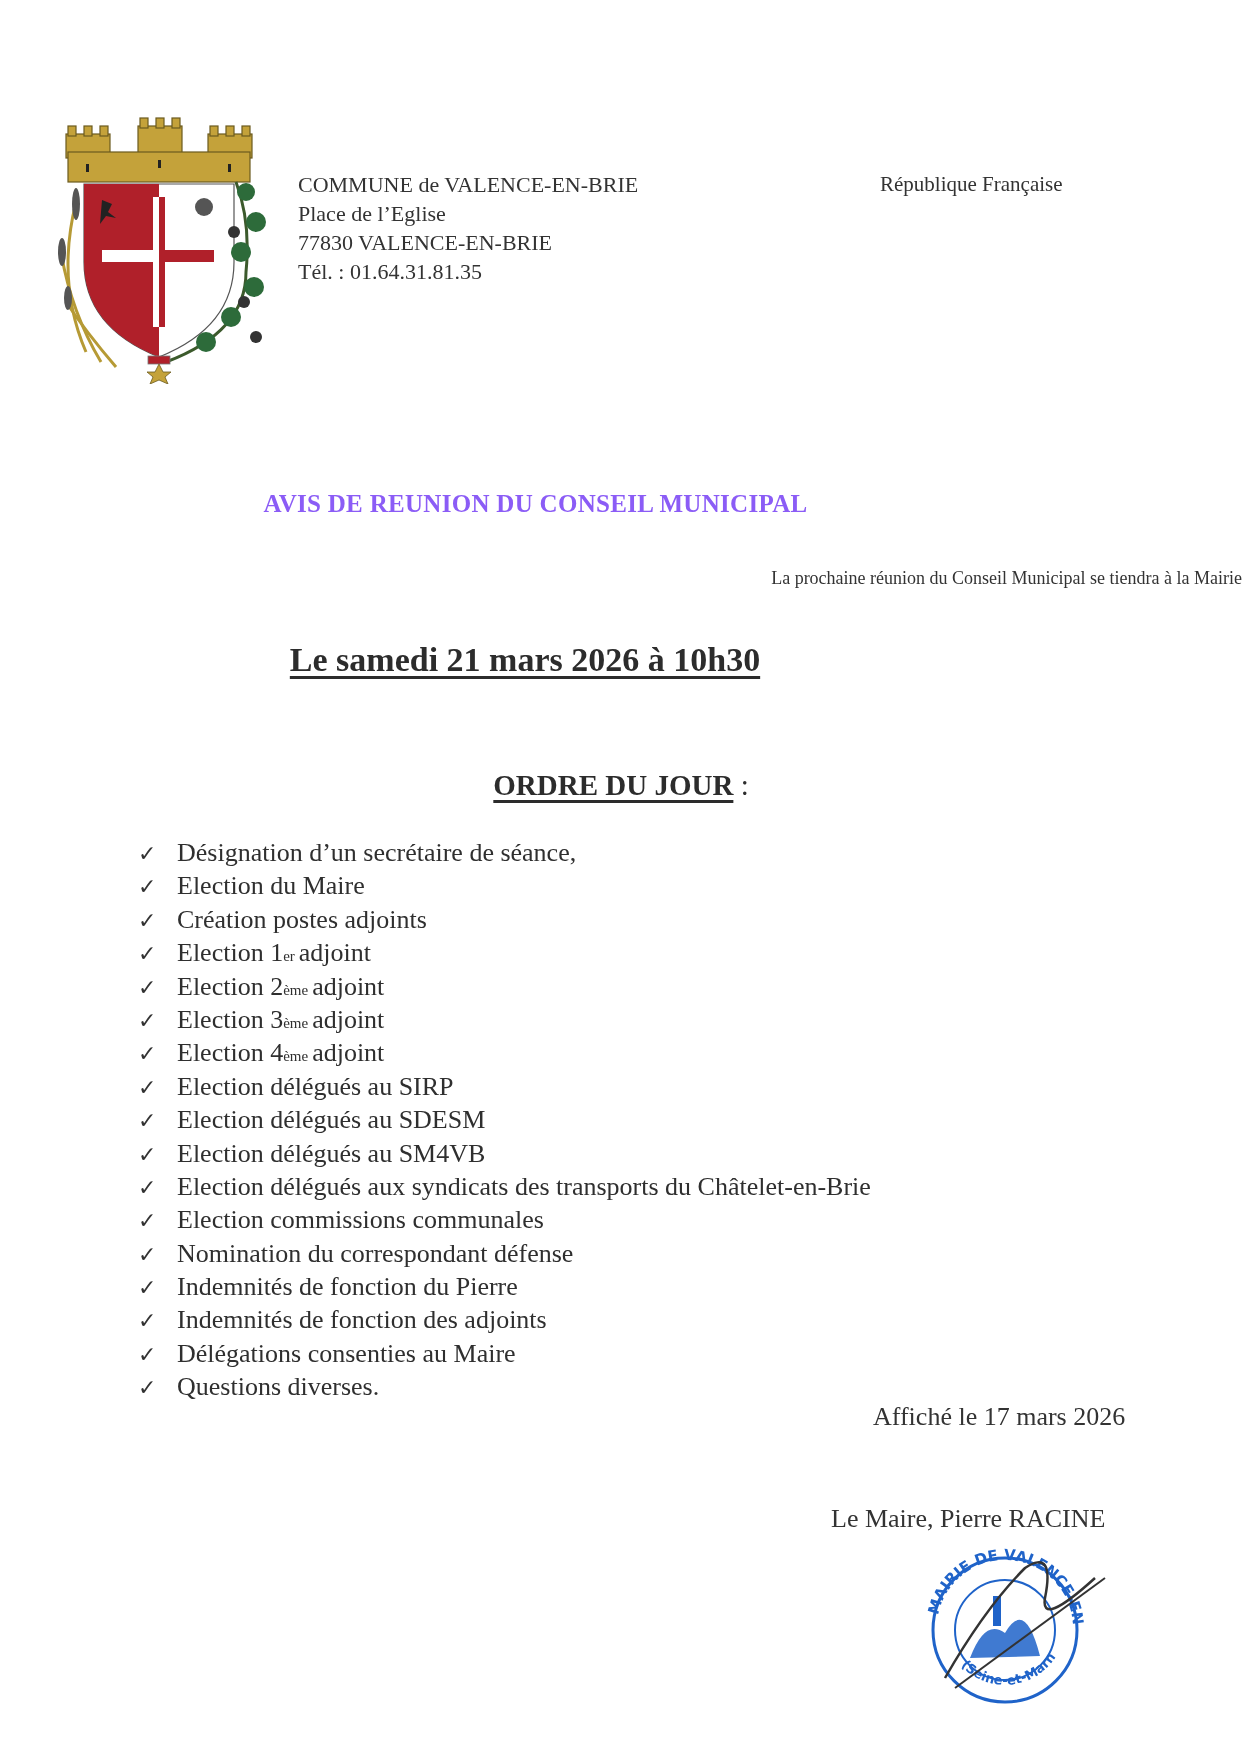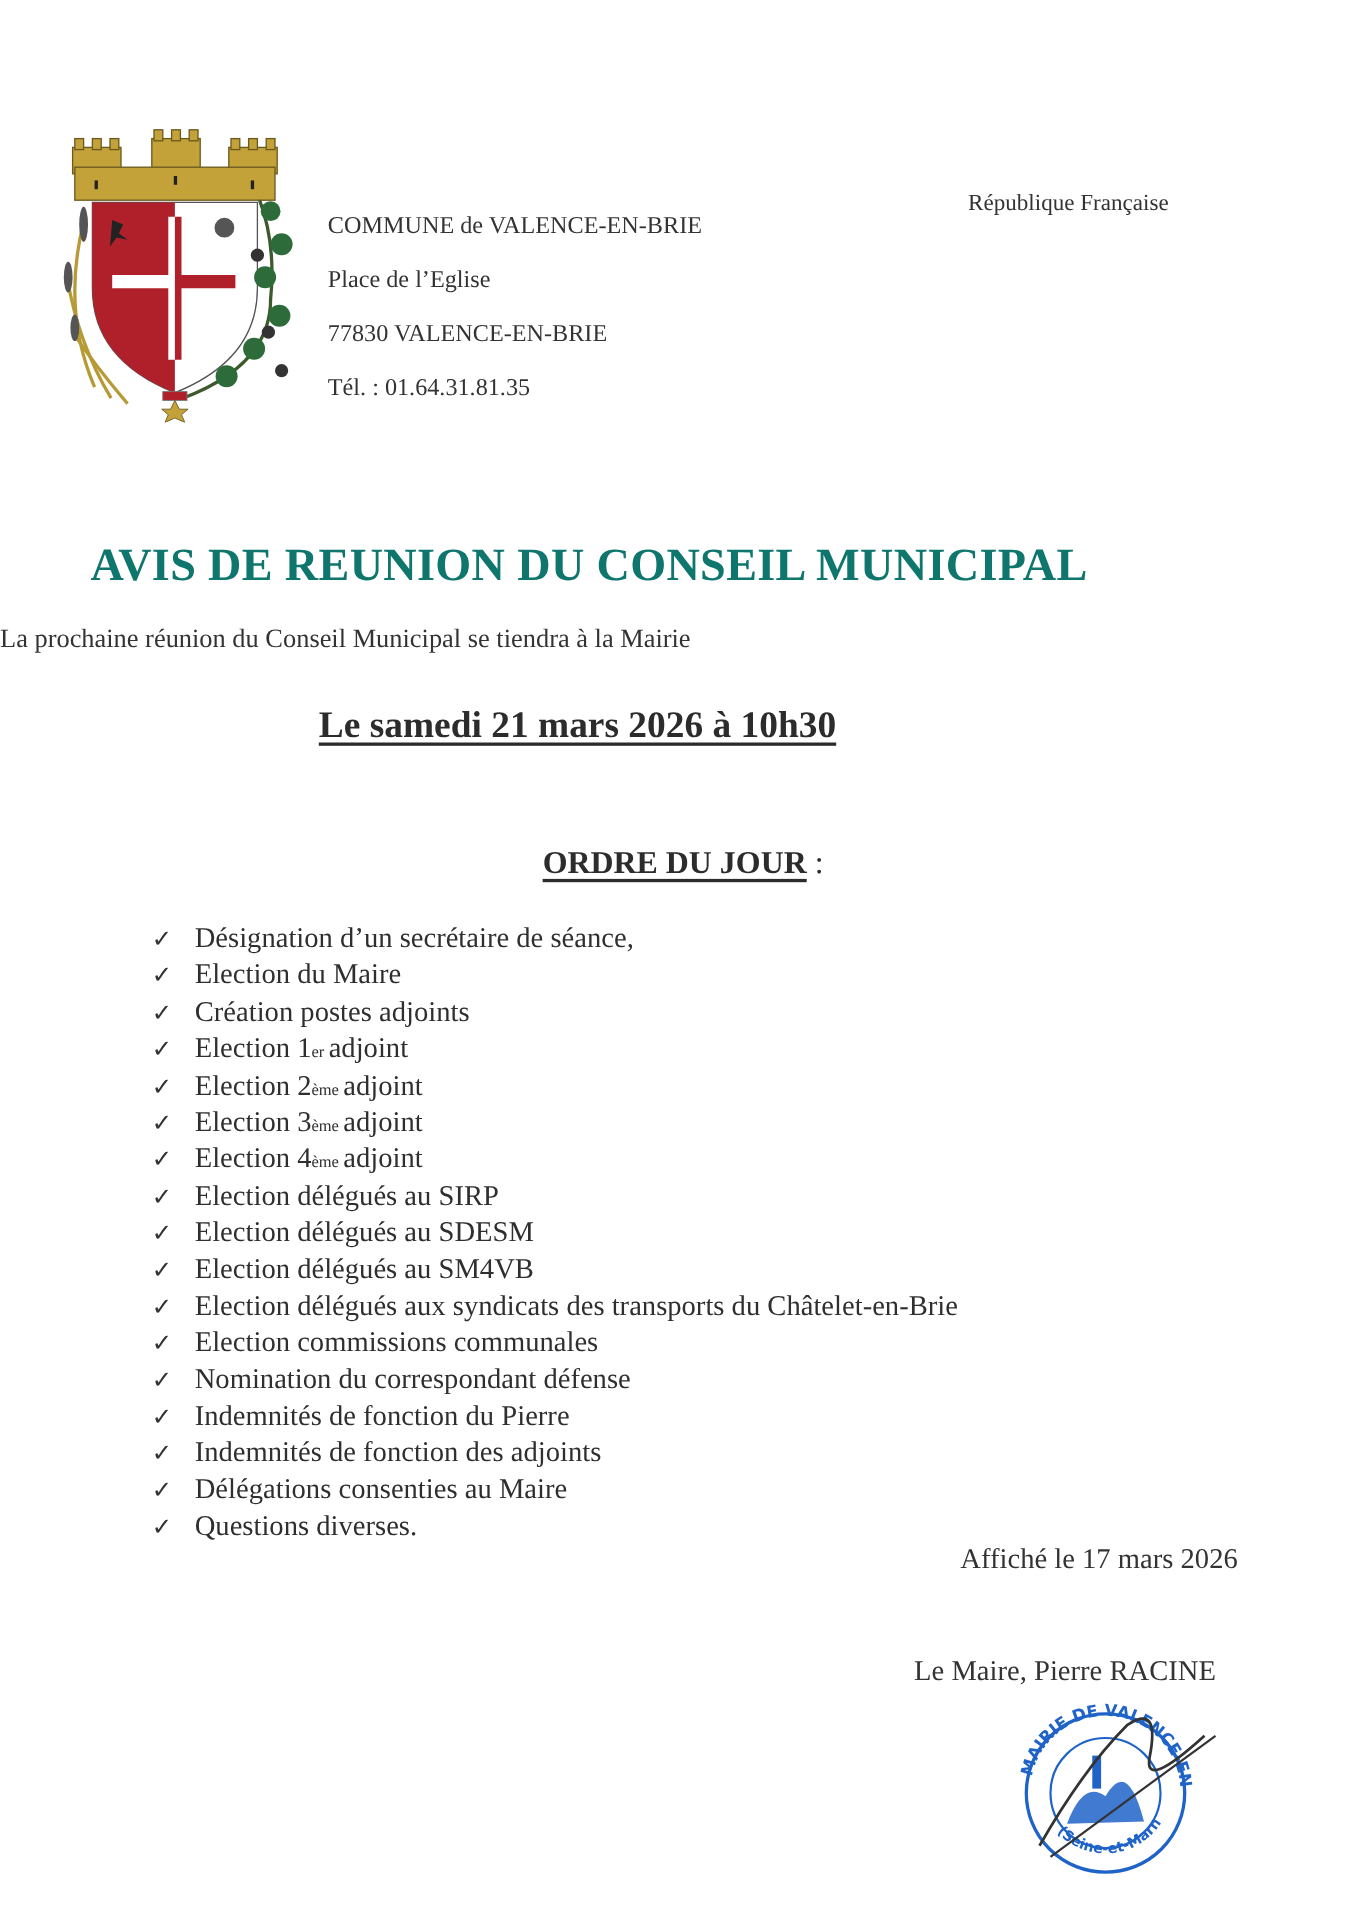--- a/index.html
+++ b/index.html
@@ -3,27 +3,27 @@
   <meta charset="utf-8">
   <style>
     html, body { margin: 0; padding: 0; background: #ffffff; }
     body {
       width: 1242px; height: 1755px; position: relative; overflow: hidden;
       font-family: "Liberation Serif", "DejaVu Serif", serif; color: #2f2f2f;
     }
     .abs { position: absolute; }
     .crest { left: 46px; top: 112px; width: 226px; height: 272px; }
     .address { left: 298px; top: 170px; font-size: 22px; line-height: 29px; color: #333; }
-    .address div { white-space: nowrap; margin-top: 20px; }
+    .address div { white-space: nowrap; }
     .republic { left: 840px; top: 170px; font-size: 21px; line-height: 29px; color: #333; white-space: nowrap; margin-left: 40px; }
     .title {
       left: 0; width: 1071px; top: 490px; text-align: center;
-      font-size: 42px; font-weight: bold; letter-spacing: 0.3px; color: #0f766e;
-    }
-    .subtitle { left: 0; width: 1242px; top: 568px; text-align: left; font-size: 24px; color: #333; }
+      font-size: 25px; font-weight: bold; letter-spacing: 0.3px; color: #8b5cf6;
+    }
+    .subtitle { left: 0; width: 1242px; top: 568px; text-align: right; font-size: 18px; color: #333; }
     .date {
       left: 0; width: 1050px; top: 641px; text-align: center;
       font-size: 34px; font-weight: bold; color: #2c2c2c;
     }
     .date span { text-decoration: underline; text-decoration-thickness: 3px; text-underline-offset: 5px; }
     .agenda-head {
       left: 0; width: 1242px; top: 769px; text-align: center; font-size: 29px; color: #2c2c2c;
     }
     .agenda-head .u { font-weight: bold; text-decoration: underline; text-decoration-thickness: 3px; text-underline-offset: 5px; }
     .agenda { left: 138px; top: 836px; margin: 0; padding: 0; list-style: none; }

